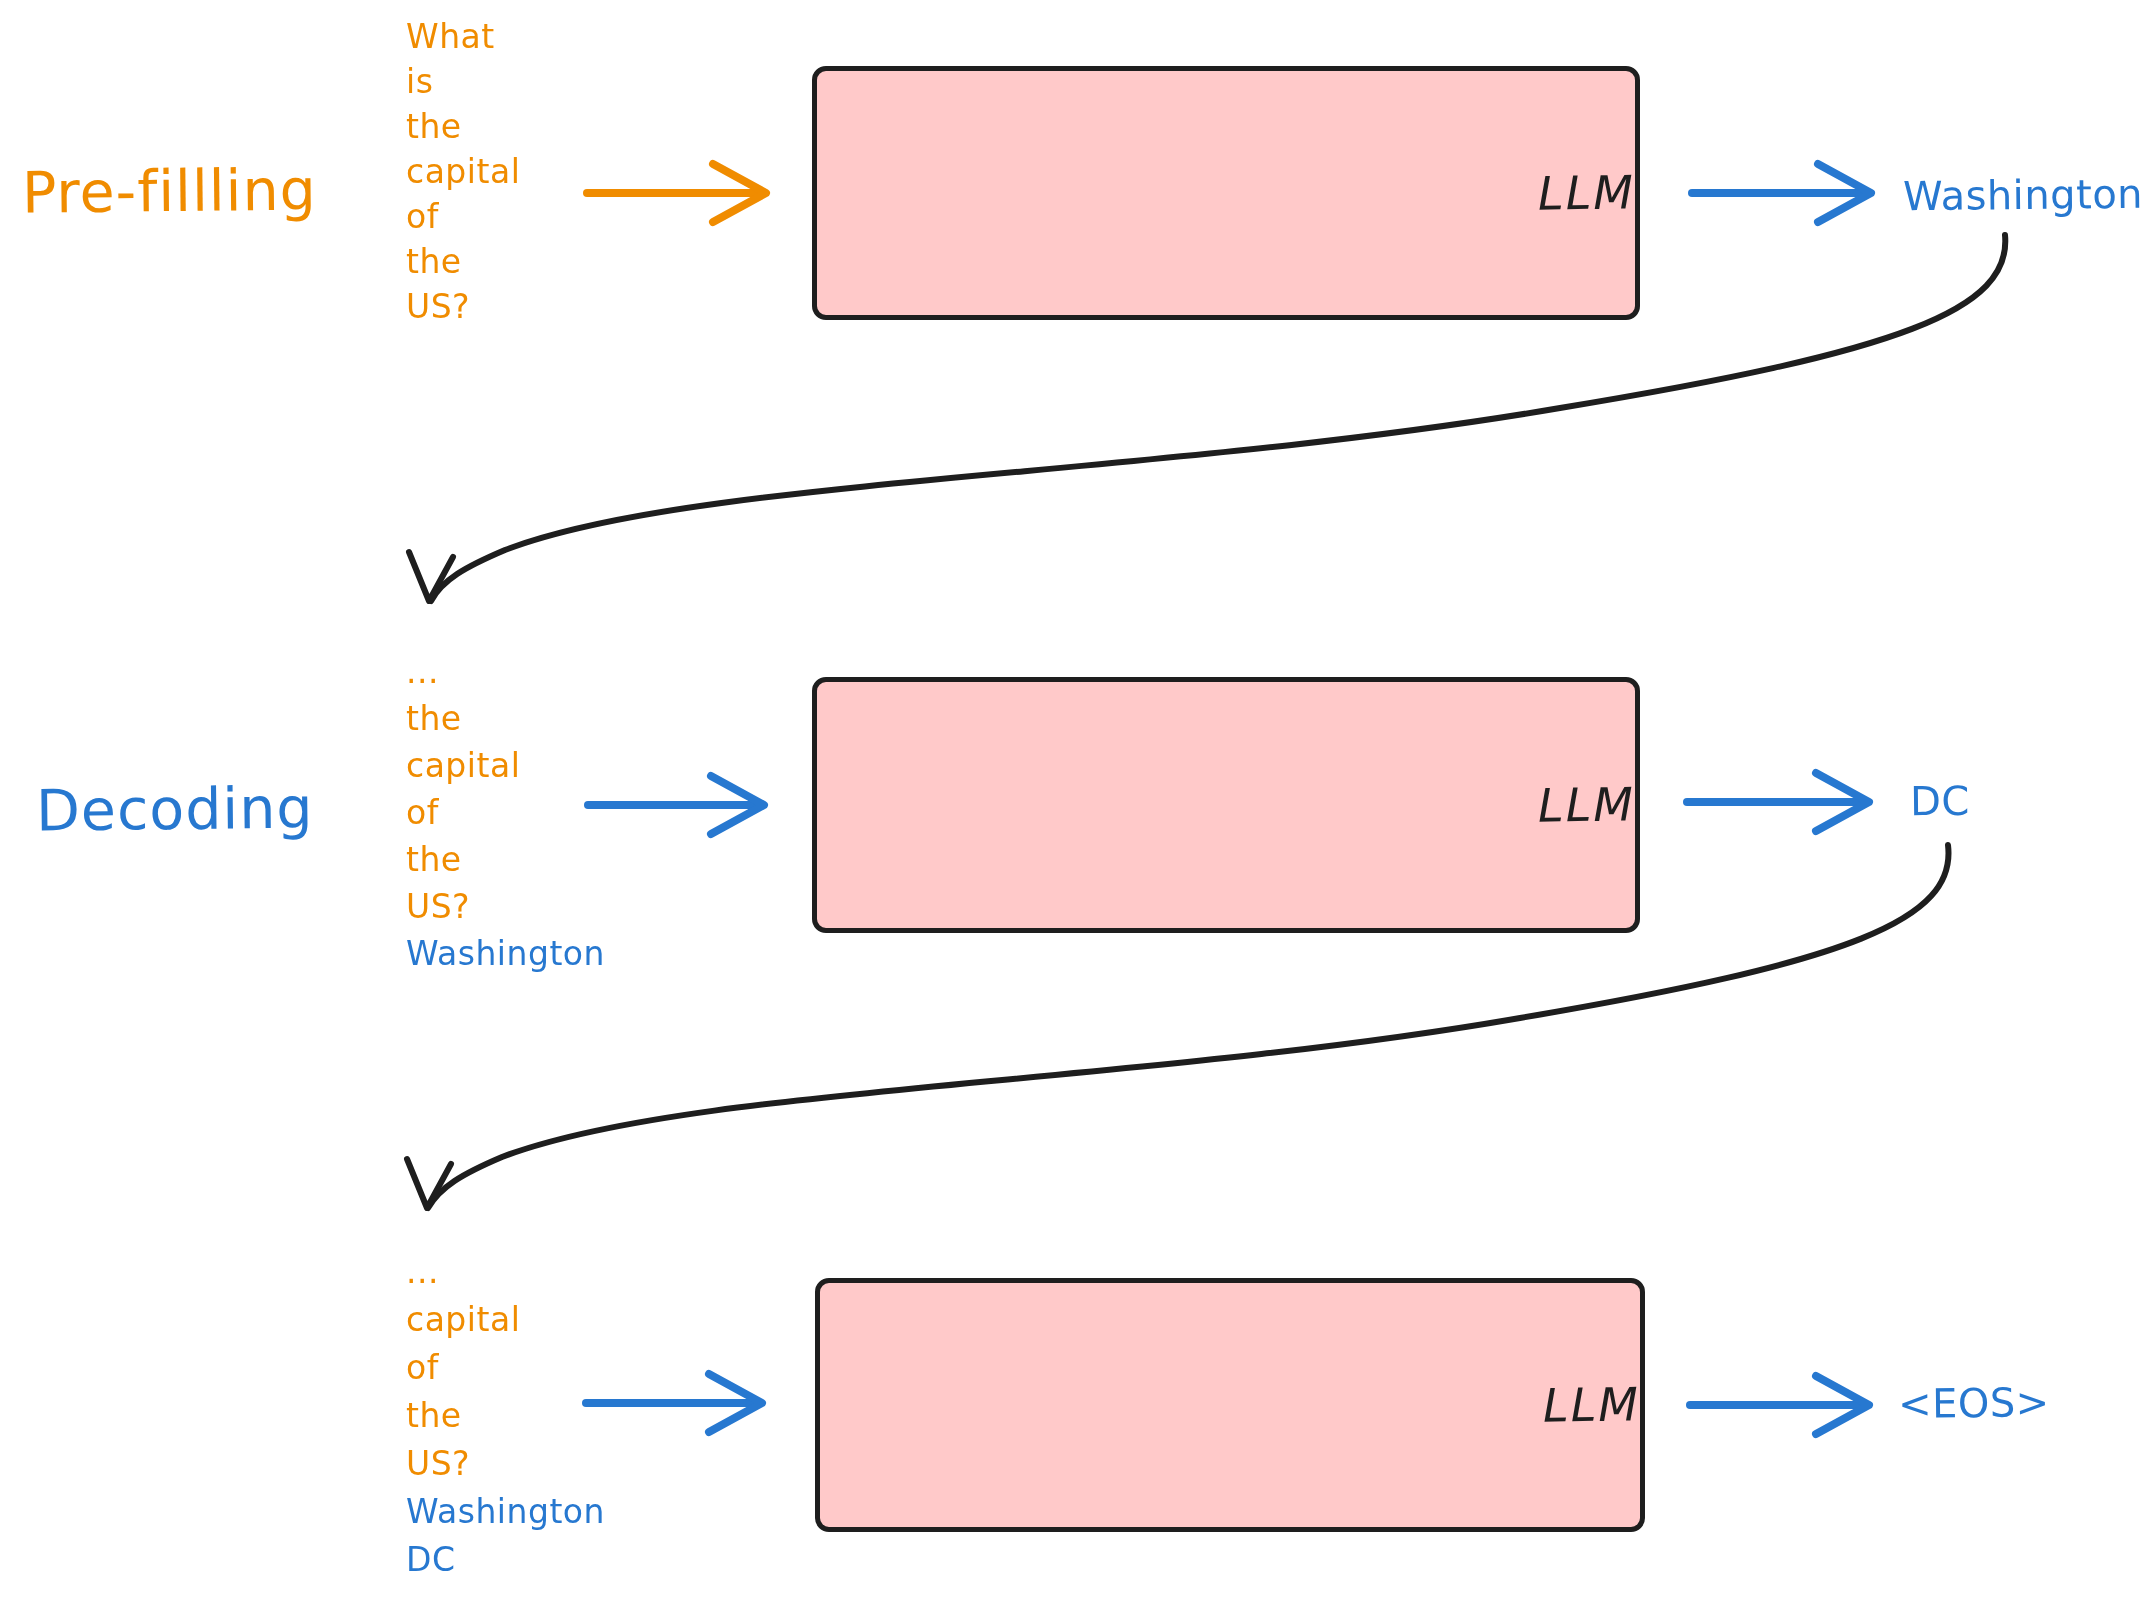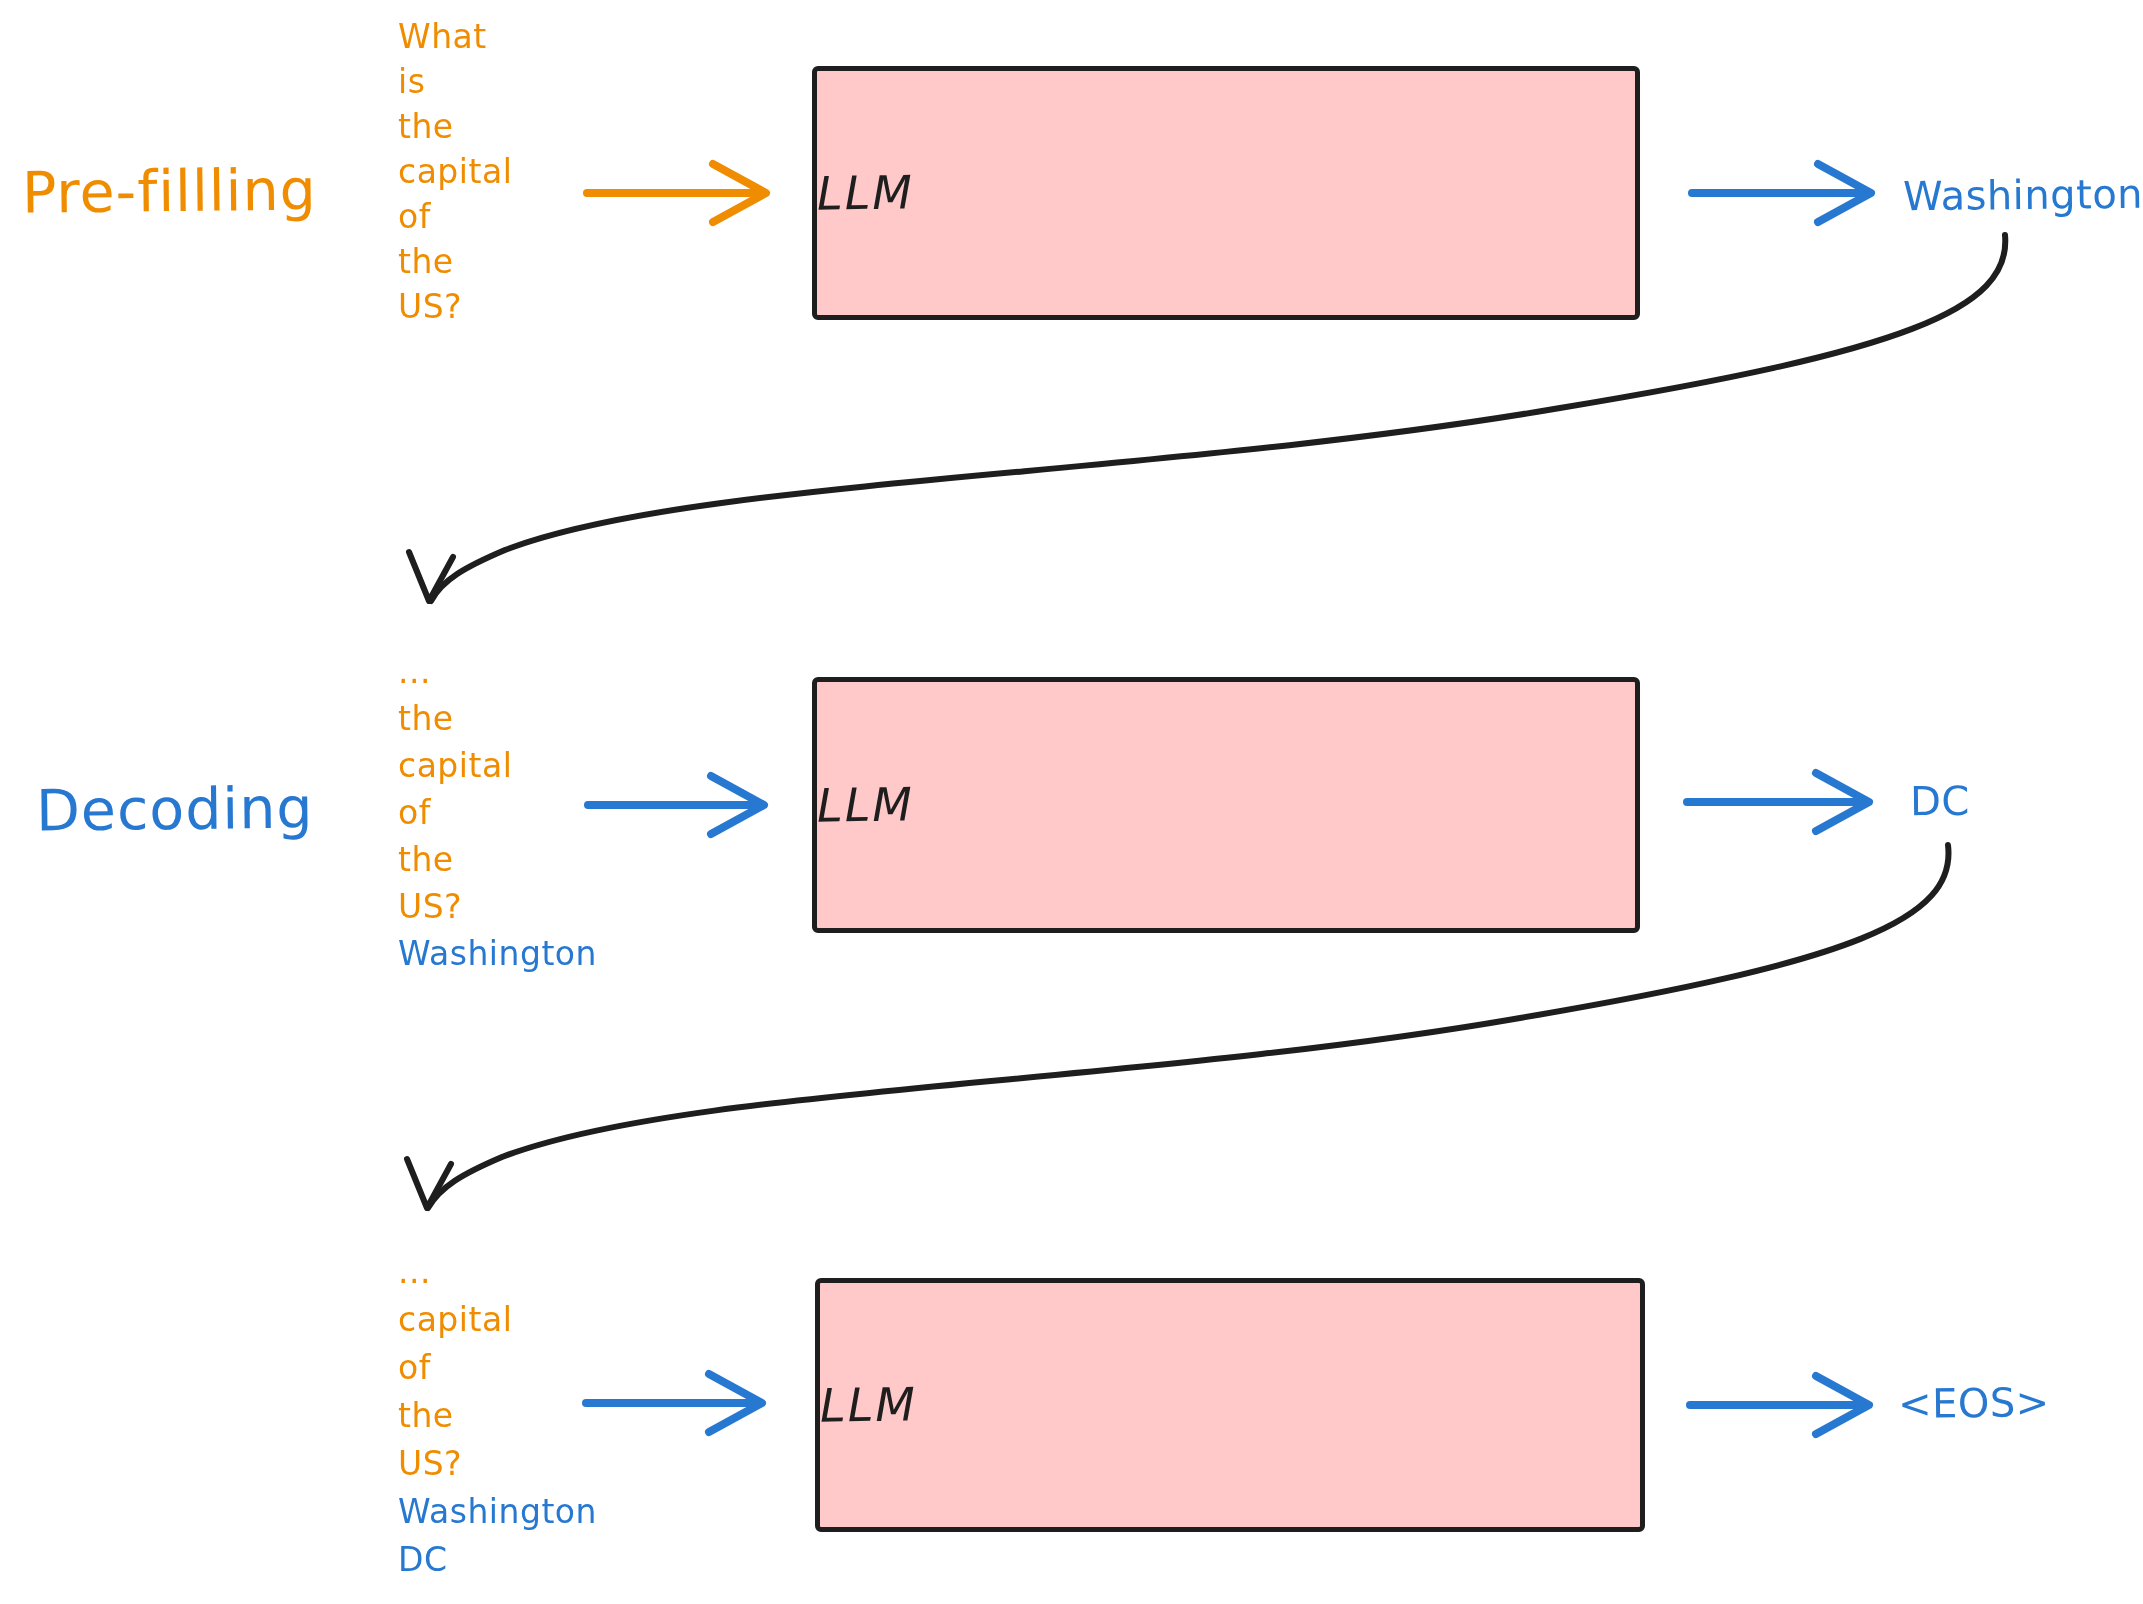--- a/index.html
+++ b/index.html
@@ -27,37 +27,38 @@
     letter-spacing: 1px;
     white-space: nowrap;
     transform: rotate(-0.6deg);
   }
   .c-orange { color: var(--orange); }
   .c-blue   { color: var(--blue); }
 
   .prompt {
     position: absolute;
     white-space: nowrap;
+    margin-left: 8px;
   }
   .tok {
     font-size: 33px;
     letter-spacing: 0.5px;
   }
   .prompt-1 .tok { line-height: 45px; }
   .prompt-2 .tok { line-height: 47px; }
   .prompt-3 .tok { line-height: 48px; }
 
   .llm-box {
     position: absolute;
     background: var(--box_fill);
     border: 5px solid var(--ink);
-    border-radius: 6px;
+    border-radius: 14px;
     display: flex;
     align-items: center;
-    justify-content: flex-start;
+    justify-content: flex-end;
     box-sizing: border-box;
   }
   .llm-label {
     font-style: italic;
     font-size: 46px;
     letter-spacing: 2px;
     color: var(--ink);
     transform: rotate(-1deg);
   }
   .output-token {

